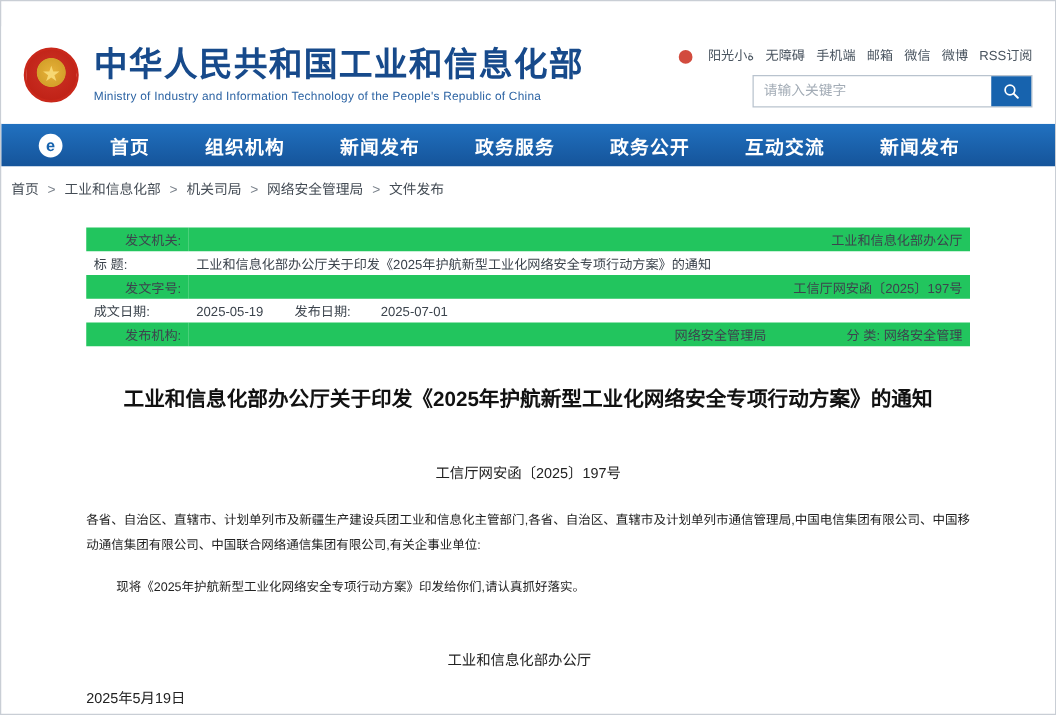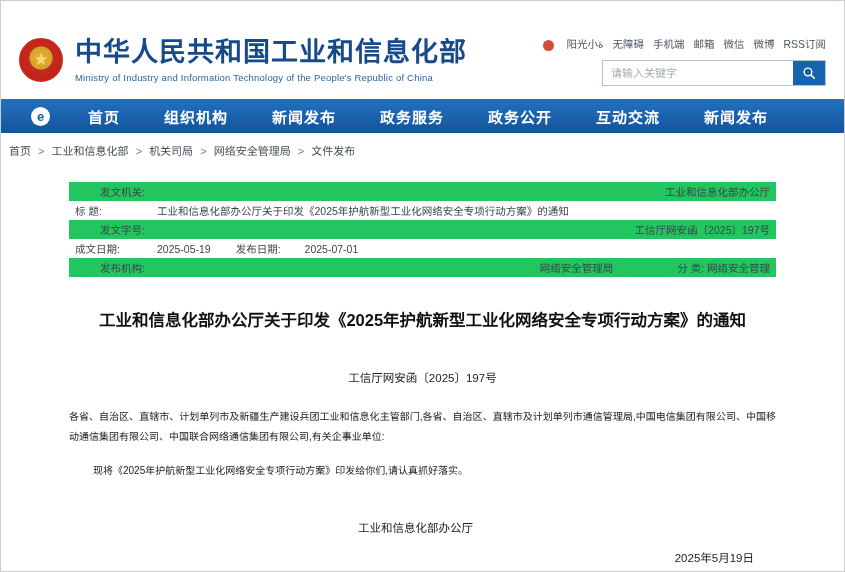--- a/index.html
+++ b/index.html
@@ -212,21 +212,21 @@
   .doc-para.indent { text-indent: 24px; margin-top: 14px; }
   .sign {
     margin-top: 38px;
     text-align: center;
     font-size: 11.5px;
     color: #222;
     padding-right: 14px;
   }
   .sign-date {
     margin-top: 14px;
-    text-align: right;
+    text-align: left;
     font-size: 11.5px;
     color: #222;
     padding-right: 22px;
   }
 </style>
 </head>
 <body>
 
 <div class="page">
 

